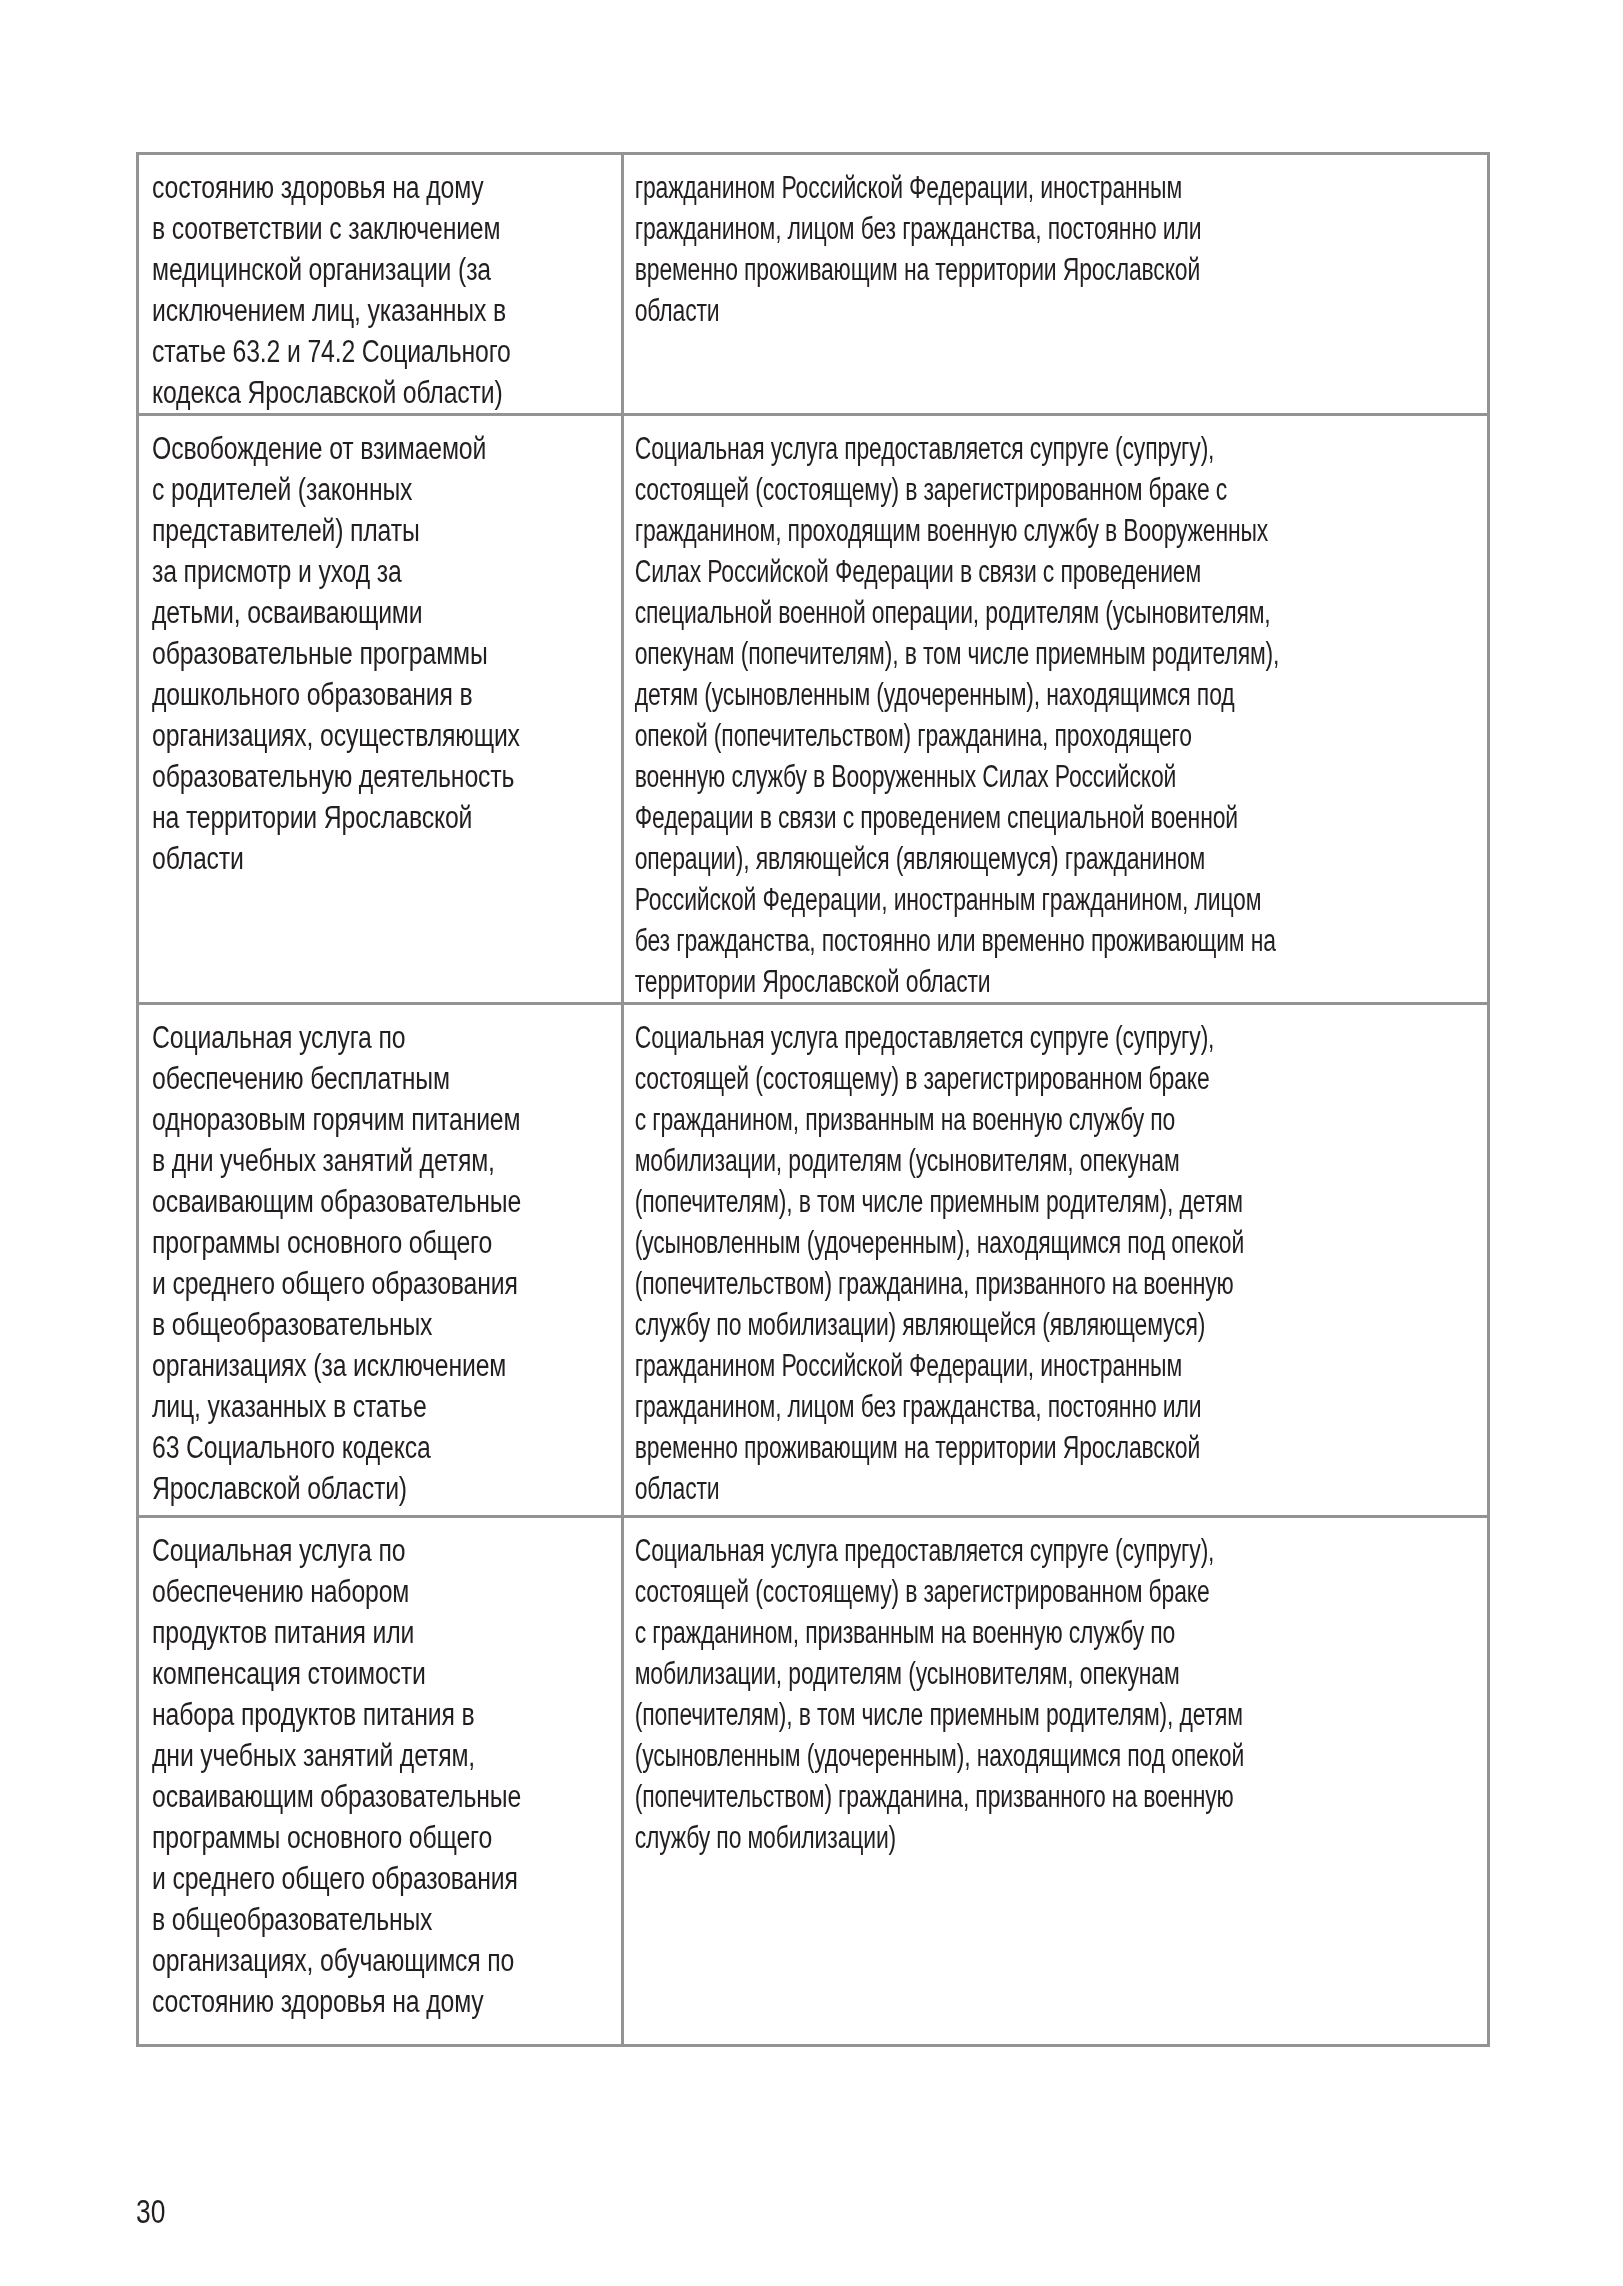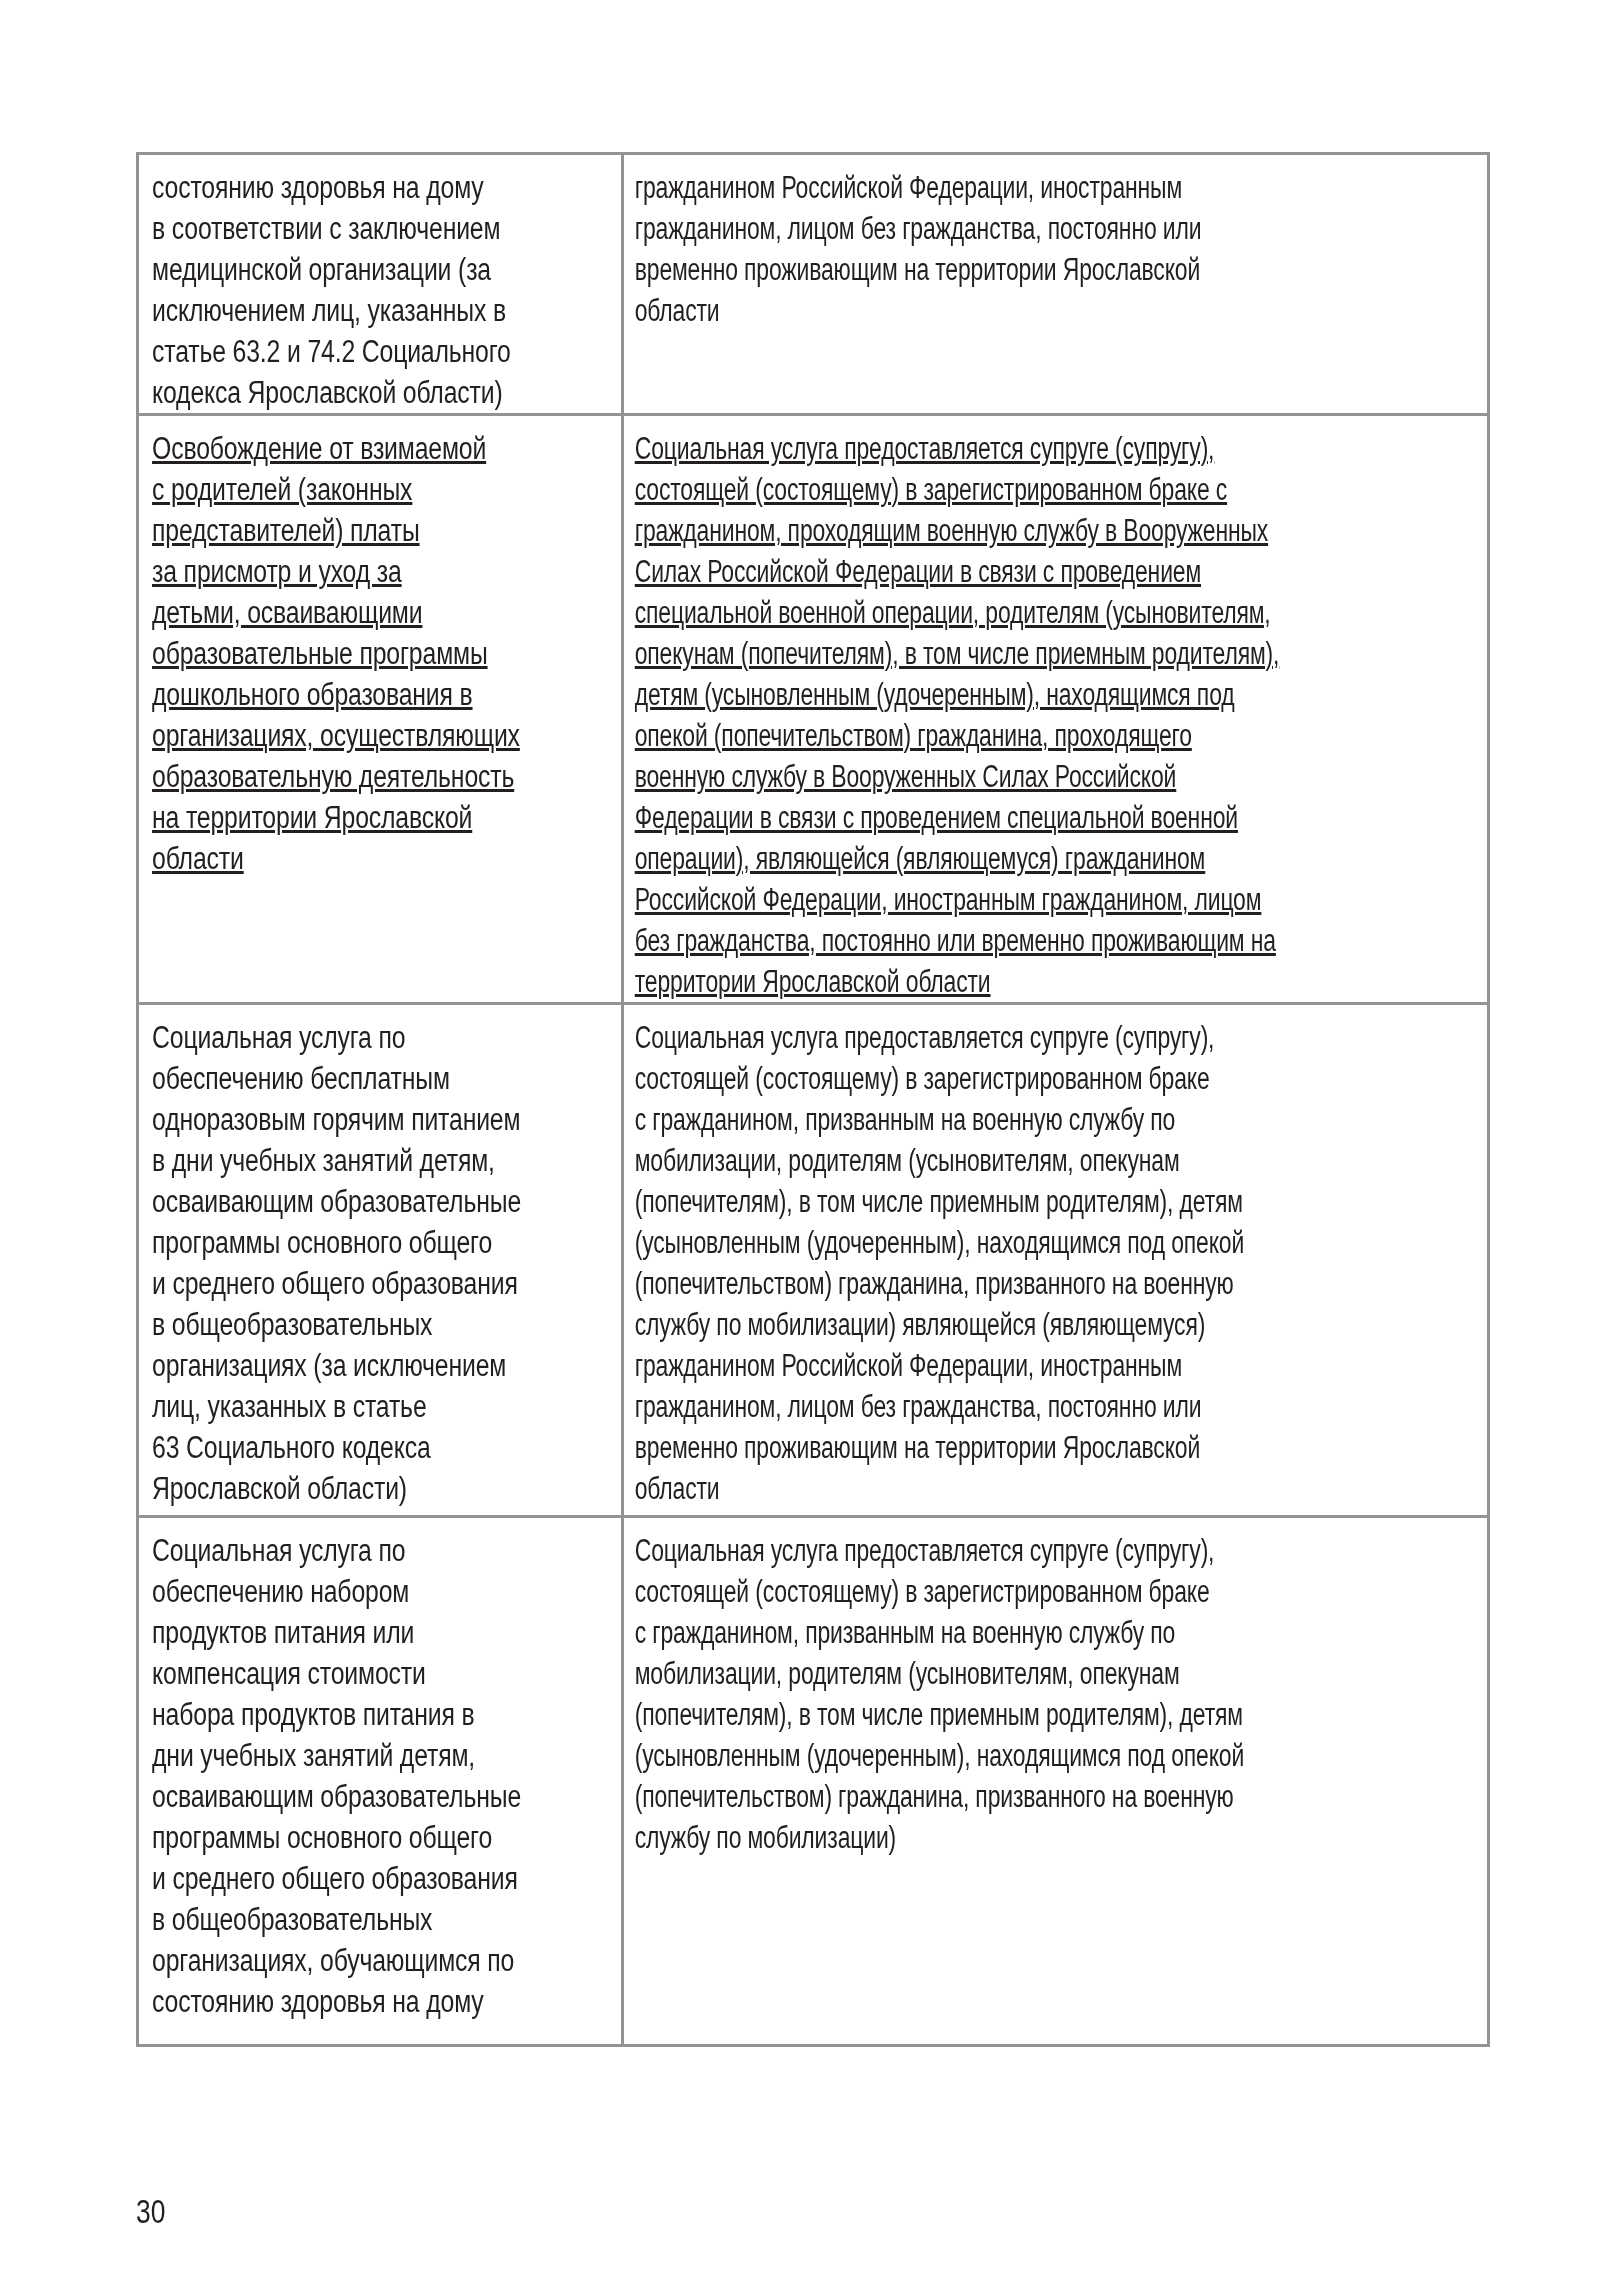--- a/index.html
+++ b/index.html
@@ -47,21 +47,21 @@
     padding: 11.8px 9px 0 16.3px;
     transform: scaleX(0.80);
     width: 561px;
   }
   .right-text {
     padding: 11.8px 9px 0 14.5px;
     transform: scaleX(0.74);
     width: 1140px;
   }
   .row1 { height: 261px; }
-  .row2 { height: 484px; text-decoration: underline; }
+  .row2 { height: 484px; }
   .row-header { height: 117px; }
   .row3 { height: 513px; }
   .row4 { height: 529px; }
   .header-cell {
     text-align: center;
   }
   .header-text {
     display: inline-block;
     font-weight: bold;
     font-size: 32px;

